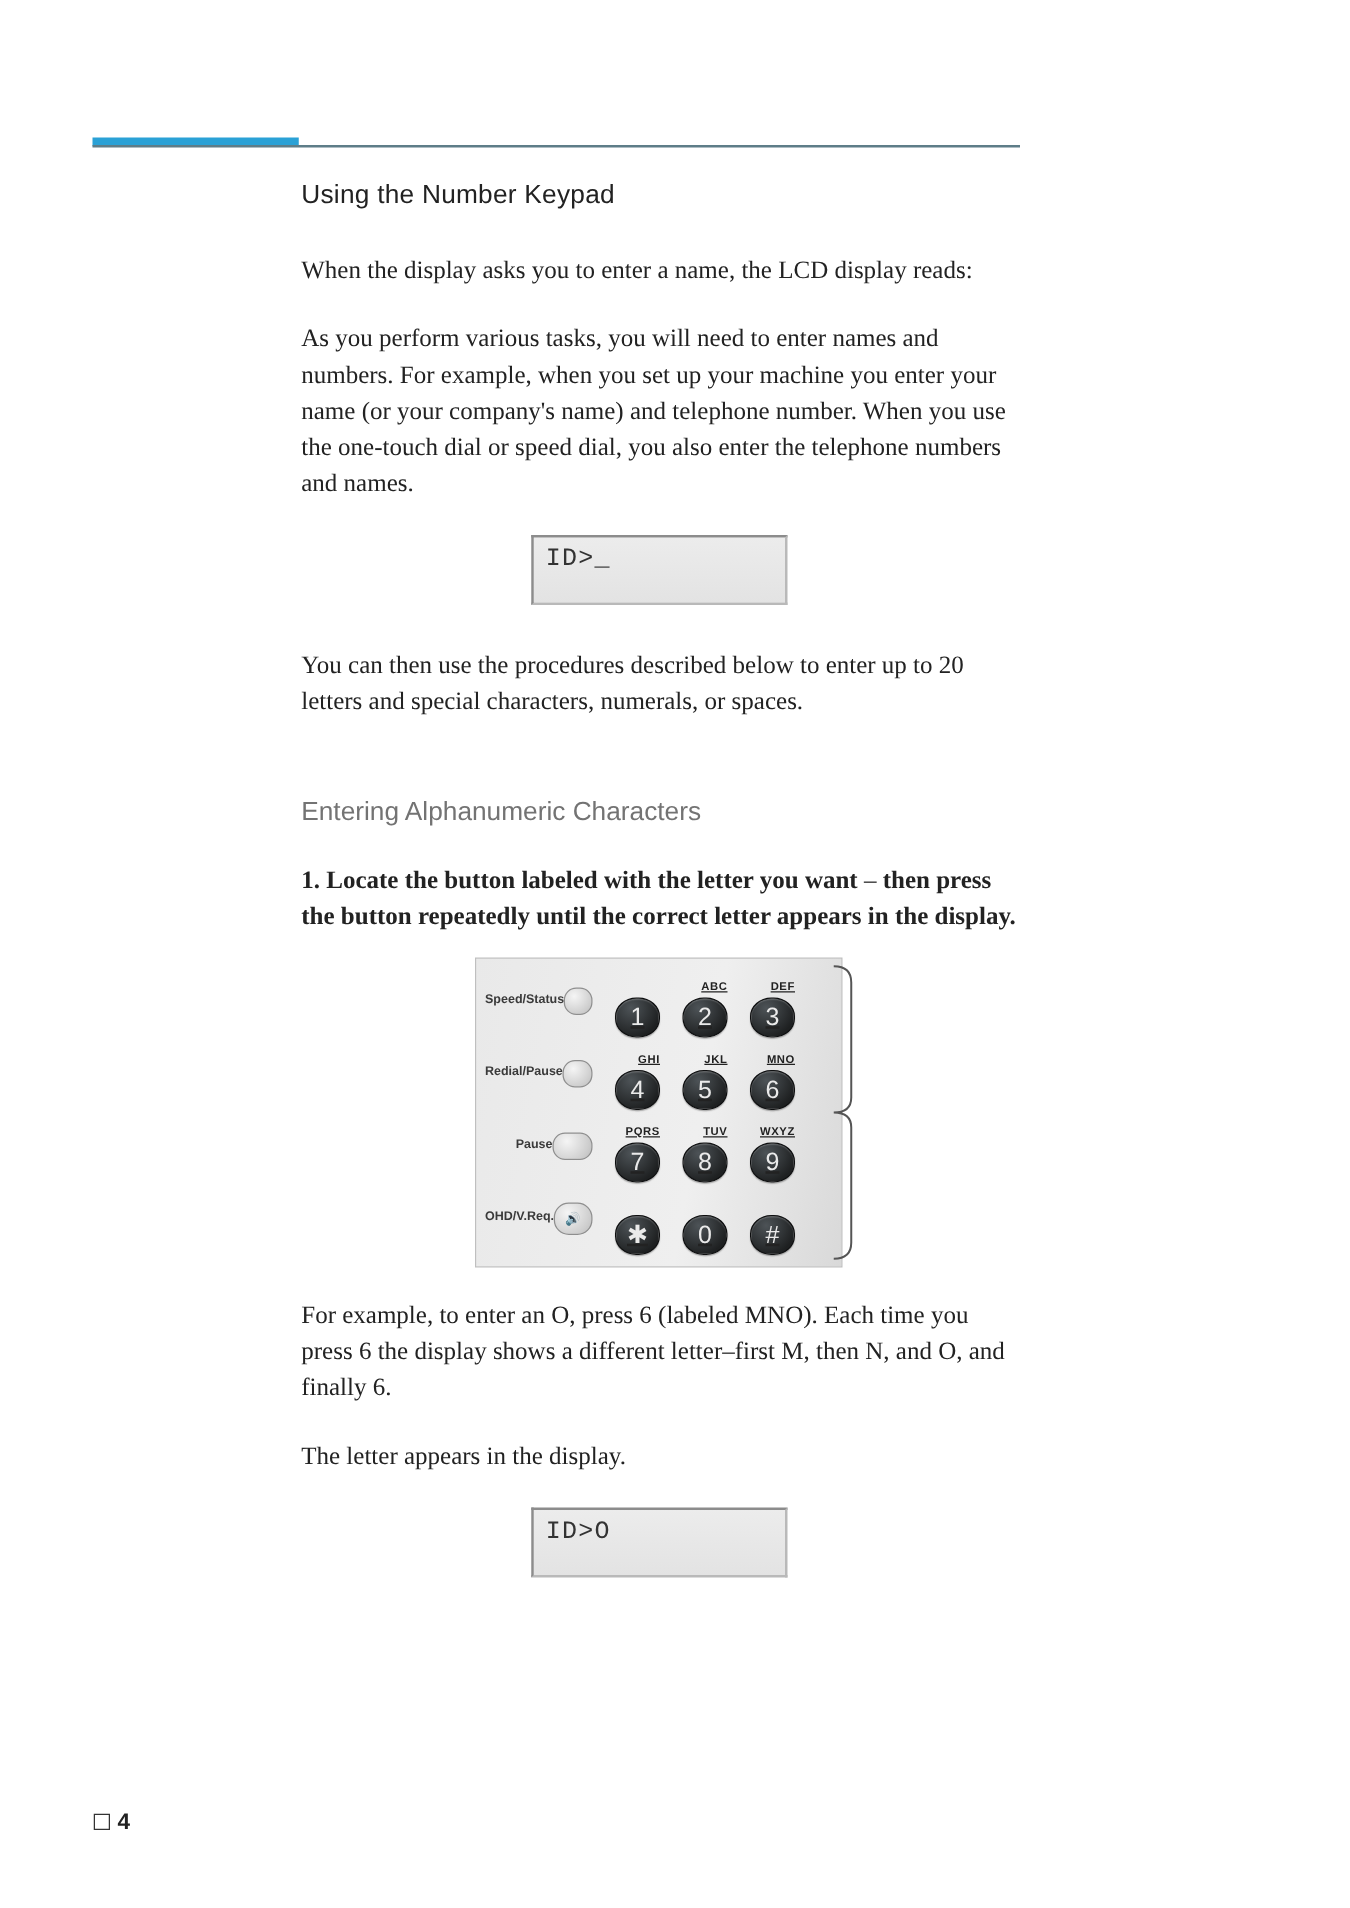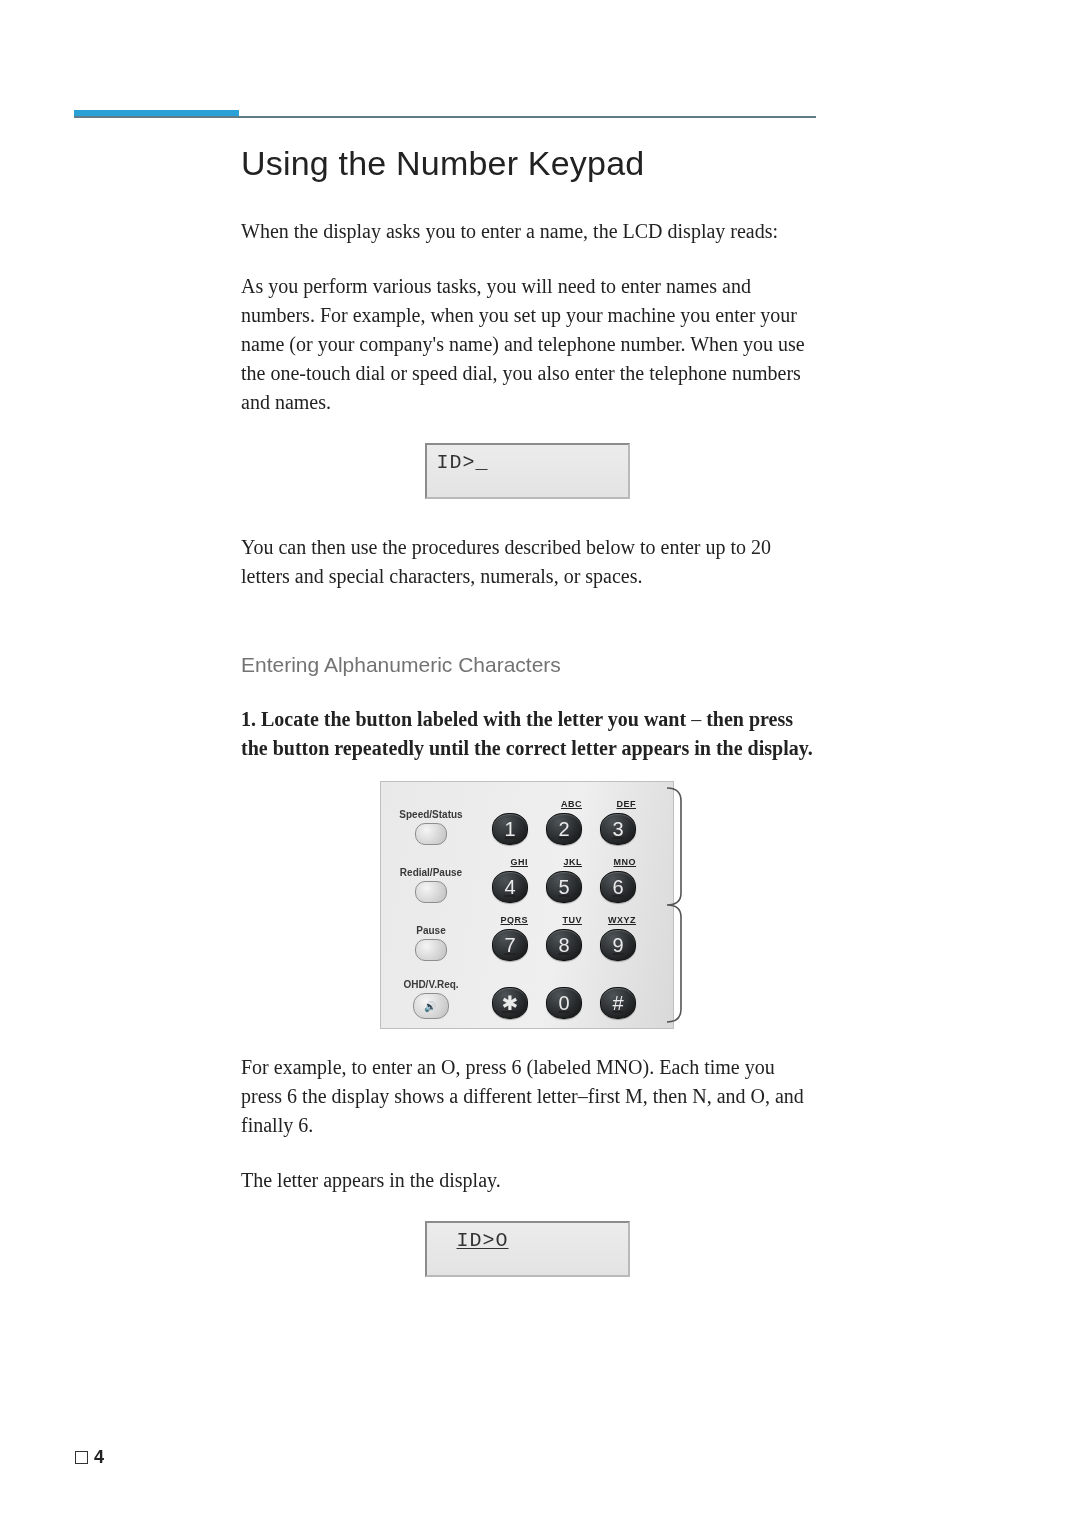--- a/index.html
+++ b/index.html
@@ -34,21 +34,21 @@
   }
   .content {
     position: absolute;
     left: 241px;
     top: 126px;
     width: 572px;
   }
   h1.section-title {
     font-family: Helvetica, Arial, sans-serif;
     font-weight: 400;
-    font-size: 34px;
+    font-size: 21px;
     color: #222;
     margin: 18px 0 34px 0;
     letter-spacing: 0.2px;
   }
   p.body {
     font-size: 20px;
     line-height: 1.45;
     margin: 0 0 26px 0;
     color: #222;
   }
@@ -113,21 +113,21 @@
     align-items: flex-end;
   }
   .kp-row.r0 { top: 6px; }
   .kp-row.r1 { top: 64px; }
   .kp-row.r2 { top: 122px; }
   .kp-row.r3 { top: 180px; }
 
   .side-cell {
     width: 86px;
     display: flex;
-    flex-direction: column;
+    flex-direction: row;
     align-items: center;
     justify-content: flex-end;
     height: 58px;
   }
   .side-label {
     font-family: Helvetica, Arial, sans-serif;
     font-size: 10px;
     color: #3a3a3a;
     margin-bottom: 3px;
     white-space: nowrap;
@@ -316,21 +316,21 @@
 
       <svg class="keypad-bracket" viewBox="0 0 18 240">
         <path d="M2 3 Q16 3 16 16 L16 108 Q16 120 2 120 Q16 120 16 132 L16 224 Q16 237 2 237" fill="none" stroke="#555" stroke-width="1.6"></path>
       </svg>
     </div>
 
     <p class="body step-indent">For example, to enter an O, press 6 (labeled MNO). Each time you press 6 the display shows a different letter–first M, then N, and O, and finally 6.</p>
     <p class="body step-indent">The letter appears in the display.</p>
 
     <div class="lcd">
-      <span style="text-decoration: underline; text-decoration-thickness:1px; text-underline-offset:2px;margin-left:20px;">ID&gt;O</span>
+      <span style="text-decoration-thickness:1px; text-underline-offset:2px;">ID&gt;O</span>
     </div>
   </div>
 
   <div class="page-number">
     <span class="pn-square"></span>
     <strong>4</strong>
   </div>
 </div>
 
 </body></html>

